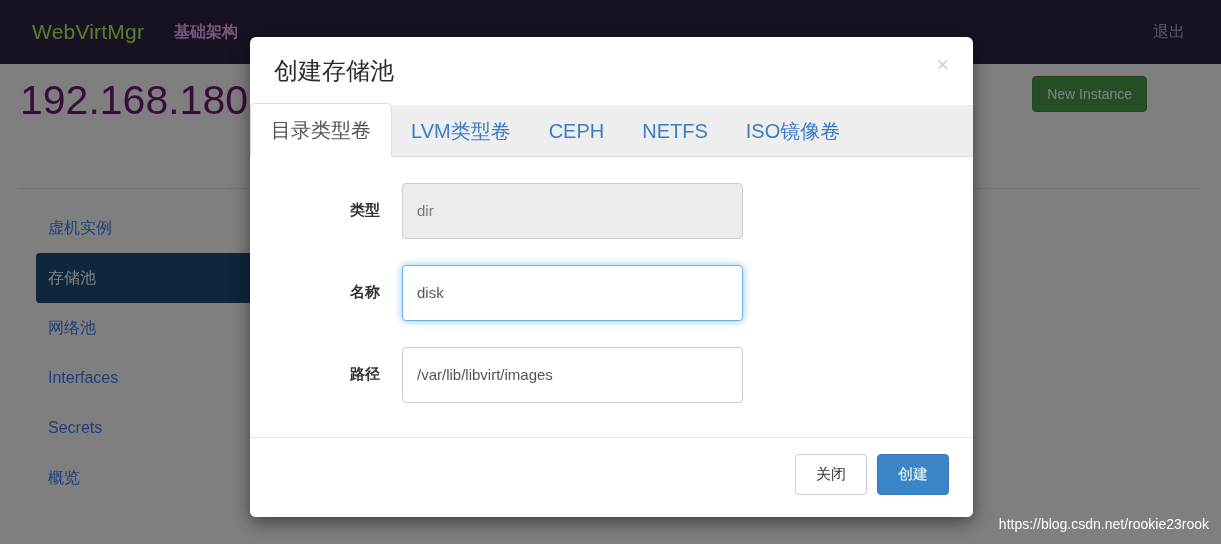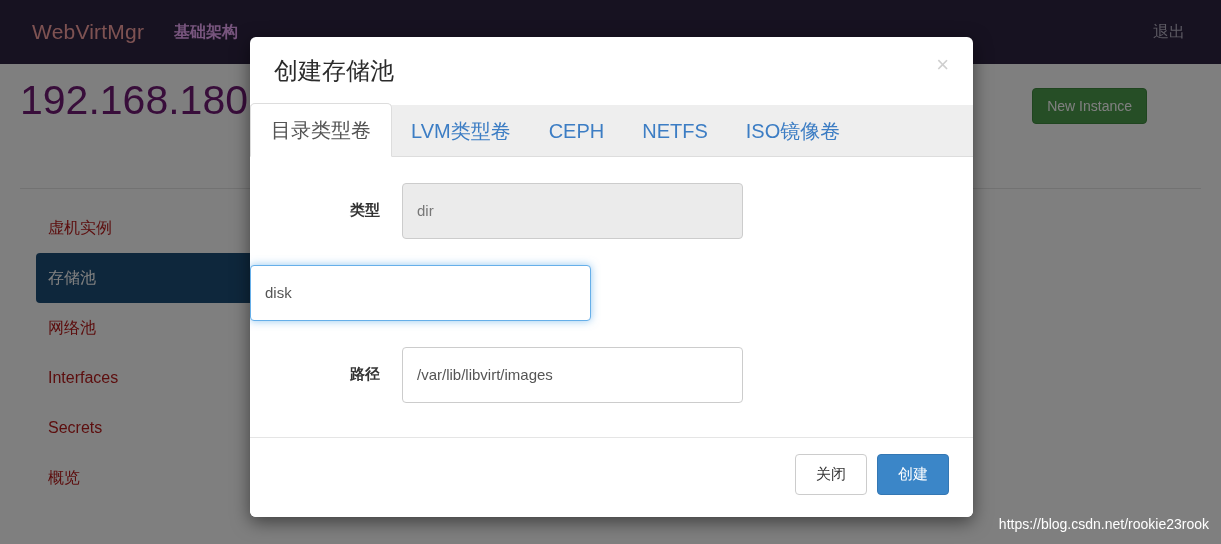--- a/index.html
+++ b/index.html
@@ -19,21 +19,21 @@
   }
   .navbar {
     height: 64px;
     background: #2f2442;
     display: flex;
     align-items: center;
     padding: 0 18px;
     position: relative;
   }
   .navbar-brand {
-    color: #fca5a5;
+    color: #bef264;
     font-size: 21px;
     padding: 0 14px;
     letter-spacing: .2px;
     white-space: nowrap;
   }
   .navbar-link {
     color: #f0abfc;
     font-size: 16px;
     padding: 0 16px;
     white-space: nowrap;
@@ -63,21 +63,21 @@
     font-size: 41px;
     color: #701a75;
     font-weight: normal;
     margin: 0;
     padding-left: 2px;
     line-height: 1.2;
     white-space: nowrap;
   }
   .new-instance-btn {
     margin-left: auto;
-    margin-top: 12px;
+    margin-top: 0;
     margin-right: 56px;
     background: #4d9c4d;
     color: #ffffff;
     border: 1px solid #418b41;
     border-radius: 4px;
     font-size: 14px;
     padding: 9px 14px;
     white-space: nowrap;
   }
   .hr {
@@ -89,21 +89,21 @@
   .sidebar {
     margin-top: 14px;
     width: 230px;
   }
   .side-item {
     height: 50px;
     display: flex;
     align-items: center;
     padding-left: 30px;
     font-size: 16px;
-    color: #b91c1c;
+    color: #3b82f6;
     white-space: nowrap;
   }
   .side-item.active {
     background: #1d4e78;
     color: #ffffff;
     border-radius: 4px;
     margin-left: 18px;
     padding-left: 12px;
     width: 260px;
   }
@@ -307,20 +307,21 @@
   </div>
 
   <div class="modal-body">
 
     <div class="form-row">
       <div class="form-label">类型</div>
       <input class="form-input disabled" type="text" readonly="" value="dir" style="">
     </div>
 
     <div class="form-row">
+      <div class="form-label">名称</div>
       <input class="form-input focused" type="text" value="disk" style="">
     </div>
 
     <div class="form-row">
       <div class="form-label">路径</div>
       <input class="form-input" type="text" value="/var/lib/libvirt/images" style="">
     </div>
 
   </div>
 

